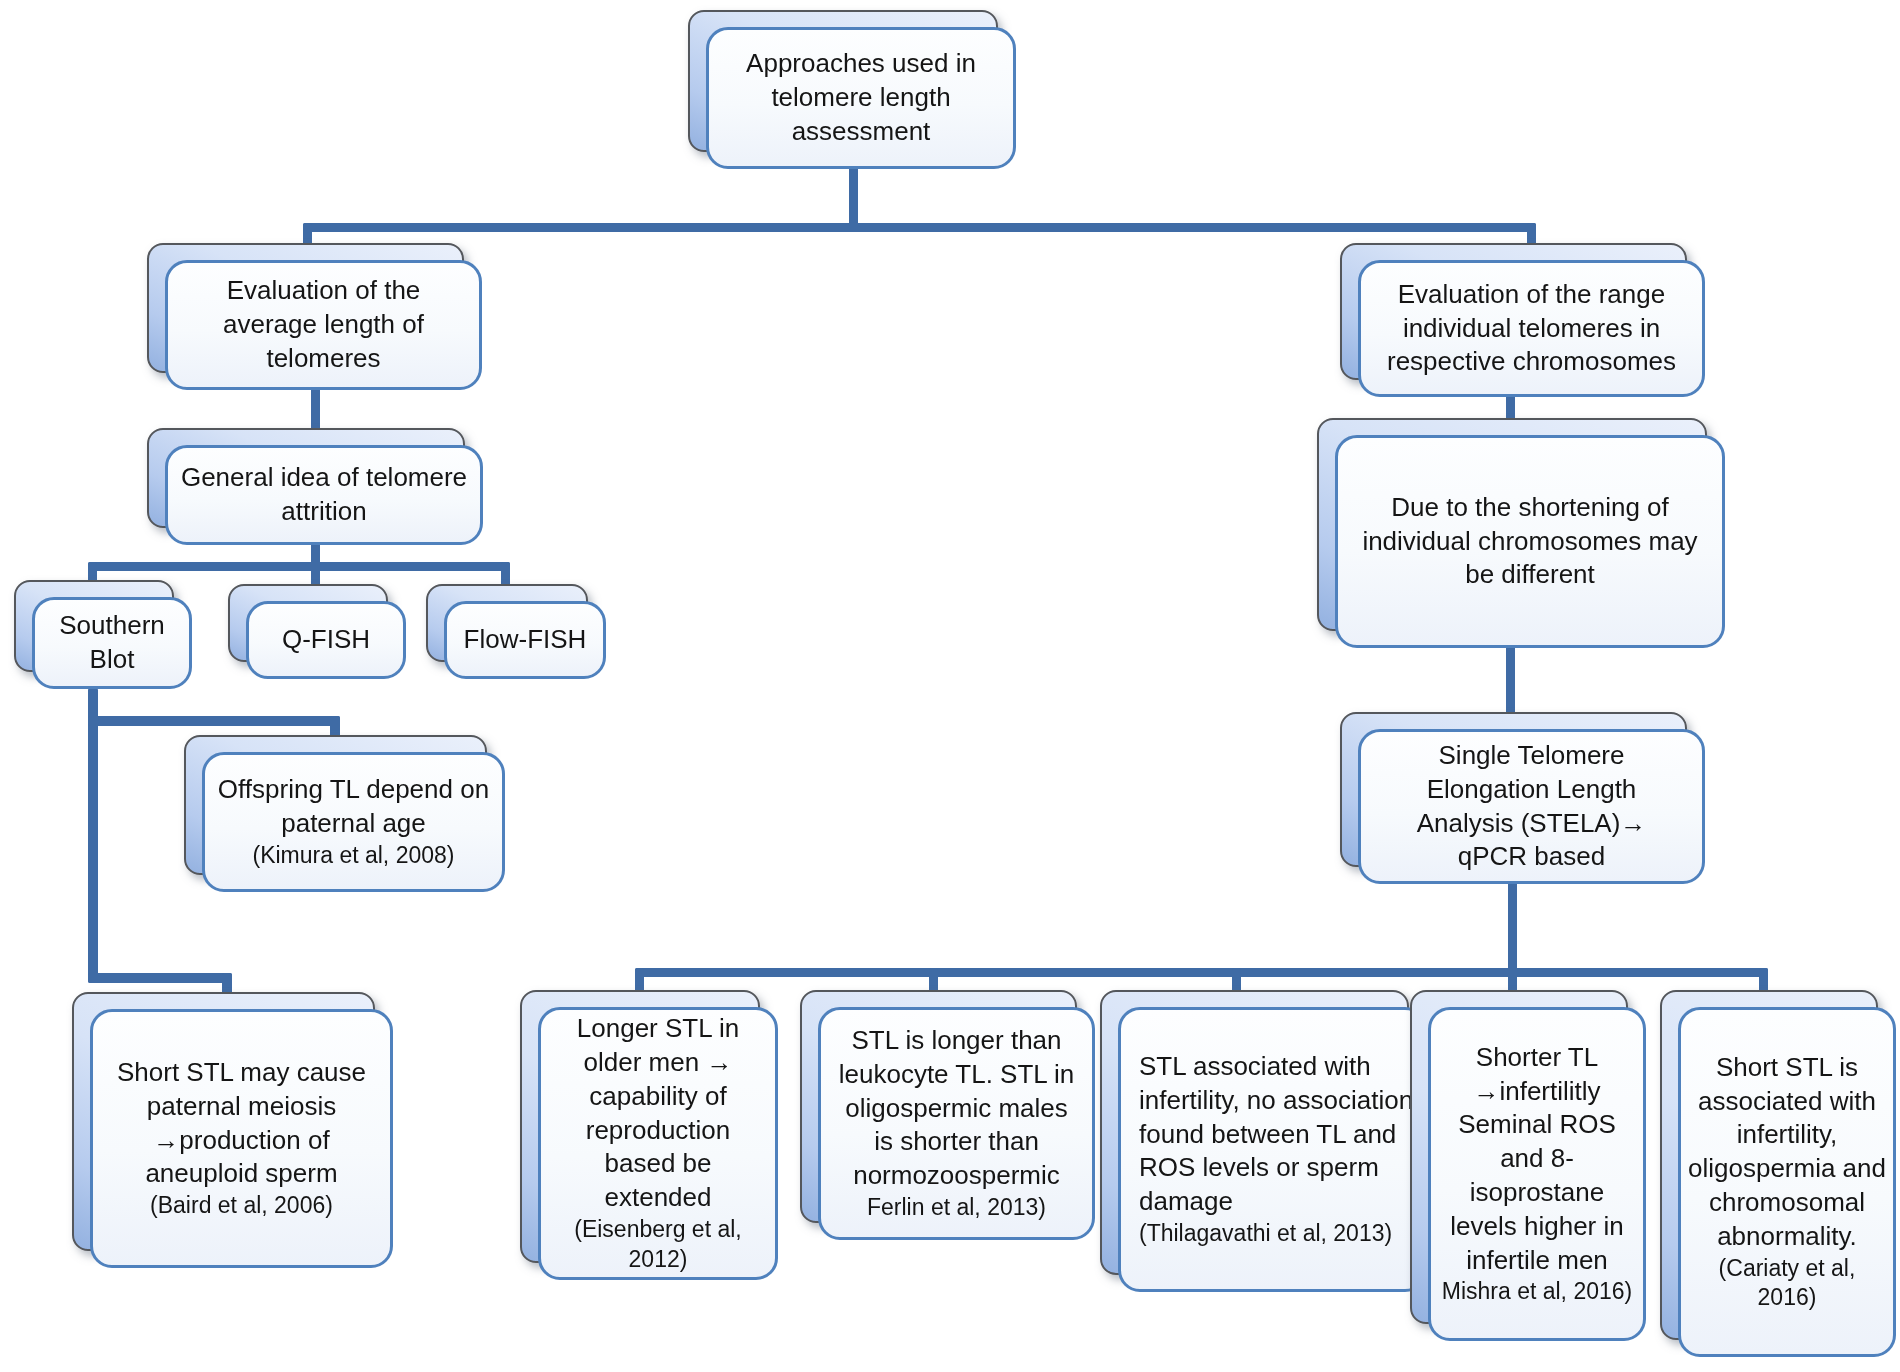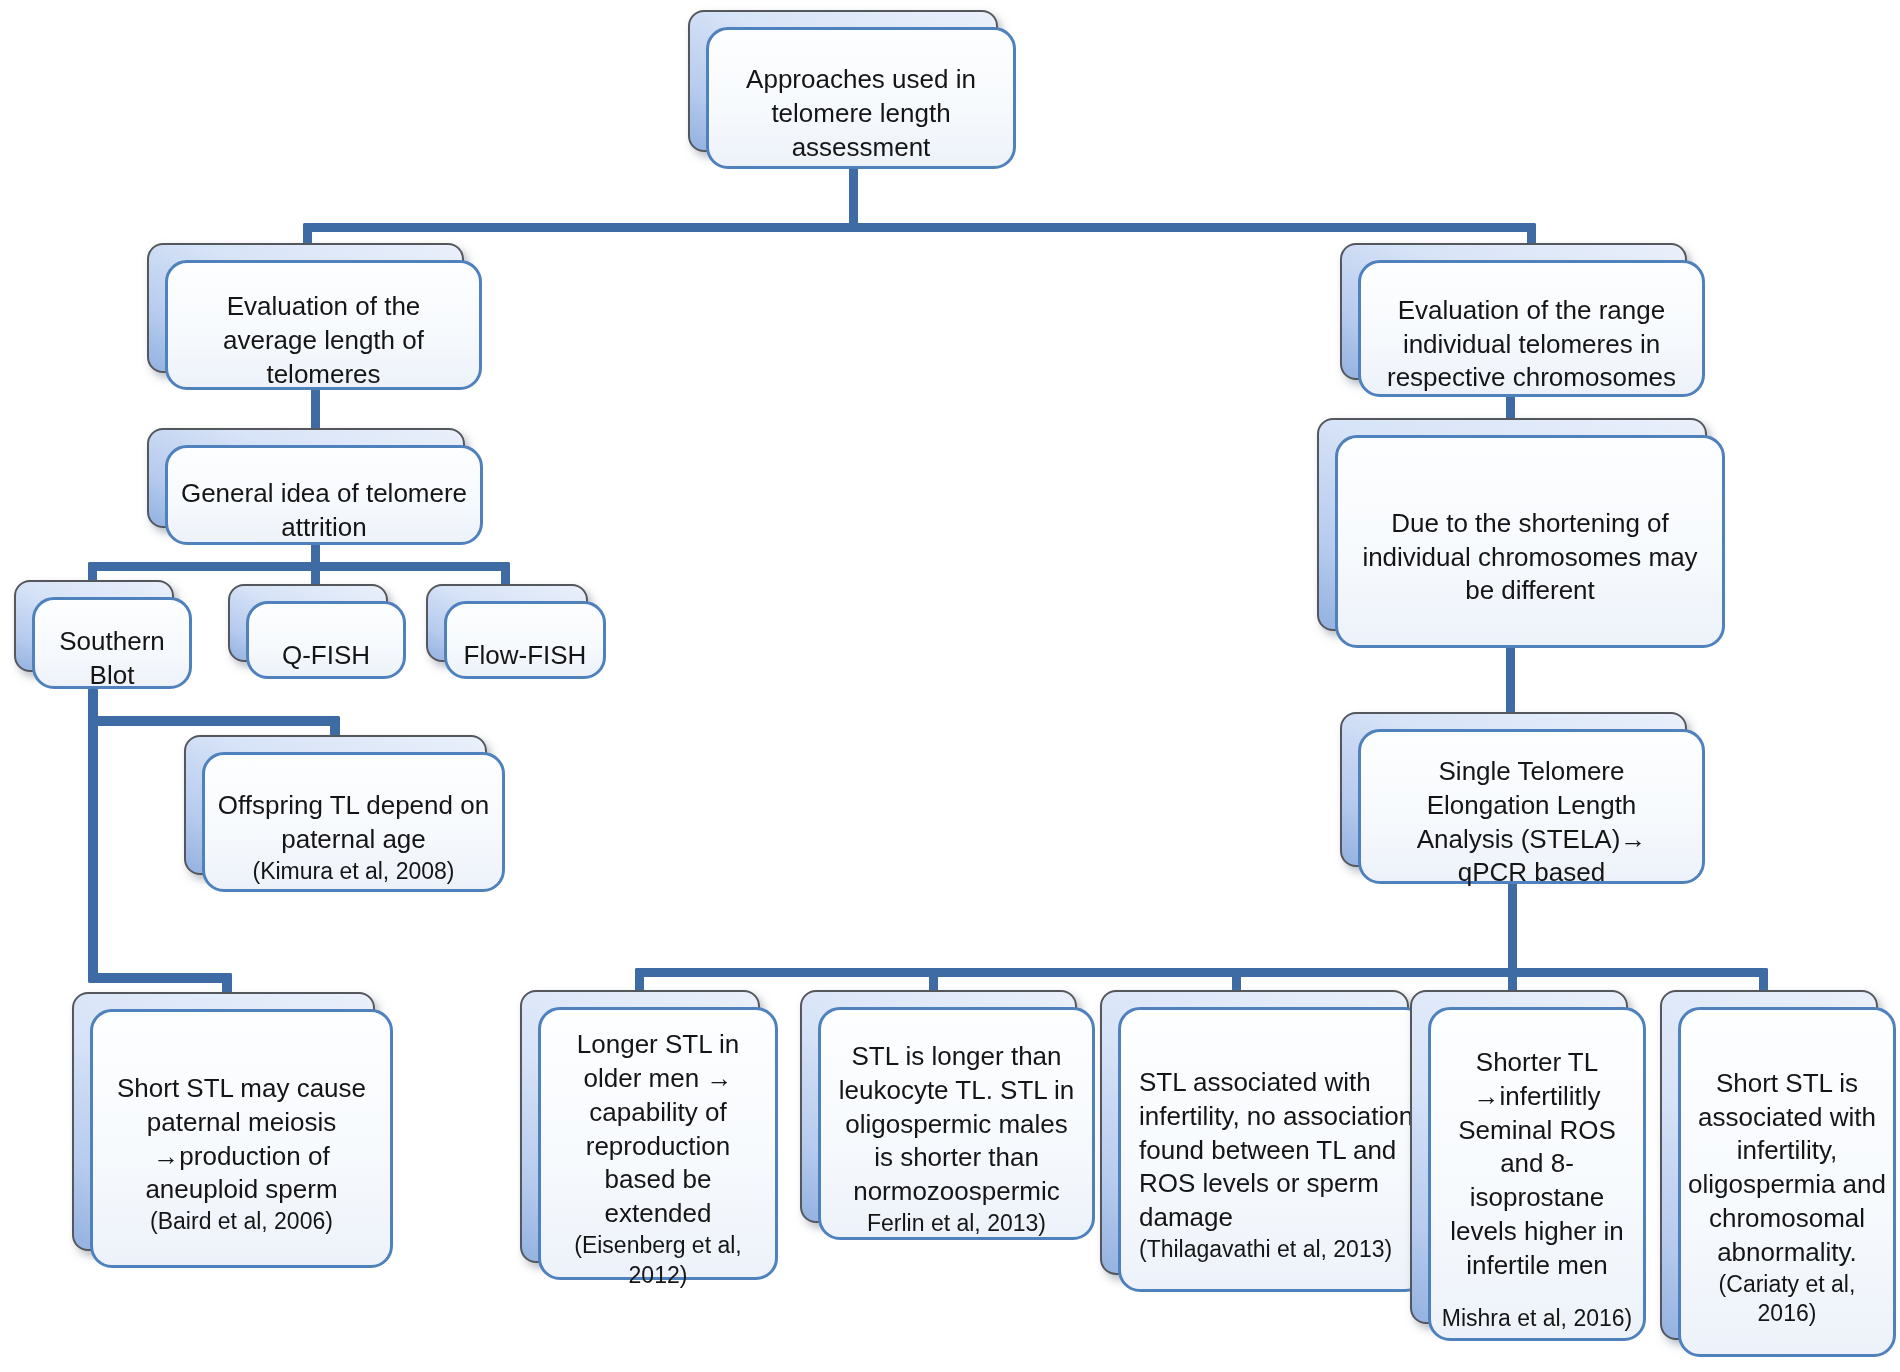--- a/index.html
+++ b/index.html
@@ -17,21 +17,21 @@
   }
   .front{
     position:absolute;left:18px;top:17px;right:0;bottom:0;
     border:3px solid #4f81bd;border-radius:22px;
     background:linear-gradient(180deg,#fdfeff 0%,#f7fafd 55%,#edf2fa 100%);
     display:flex;flex-direction:column;align-items:center;justify-content:center;
     text-align:center;padding:4px 10px;box-sizing:border-box;
     font-size:26px;line-height:1.3;
   }
   .front.left{align-items:flex-start;text-align:left;padding-left:18px;padding-right:6px;}
-  .txt{width:100%;margin-top:32px;}
+  .txt{width:100%;}
   .cite{width:100%;font-size:23px;}
   .cite:empty{display:none;}
   .front.left .txt,.front.left .cite{width:auto;}
 </style>
 </head>
 <body>
 
 <div class="canvas">
 
   <div class="conn" style="left:849px;top:166px;width:9px;height:66px;"></div>
@@ -164,21 +164,21 @@
   <div class="node" style="left:1100px;top:990px;width:295px;height:302px;padding-left:32px;">
     <div class="back"></div>
     <div class="front left">
       <div class="txt">STL associated with infertility, no association found between TL and ROS levels or sperm damage</div>
       <div class="cite">(Thilagavathi et al, 2013)</div>
     </div>
   </div>
 
   <div class="node" style="left:1410px;top:990px;width:236px;height:351px;">
     <div class="back"></div>
-    <div class="front" style="padding:4px 6px;justify-content:space-between;">
+    <div class="front" style="padding:14px 6px;">
       <div class="txt">Shorter TL →infertilitly Seminal ROS and 8-isoprostane levels higher in infertile men</div>
       <div class="cite">Mishra et al, 2016)</div>
     </div>
   </div>
 
   <div class="node" style="left:1660px;top:990px;width:236px;height:367px;">
     <div class="back"></div>
     <div class="front" style="padding:1px 6px;">
       <div class="txt">Short STL is associated with infertility, oligospermia and chromosomal abnormality.</div>
       <div class="cite">(Cariaty et al, 2016)</div>

